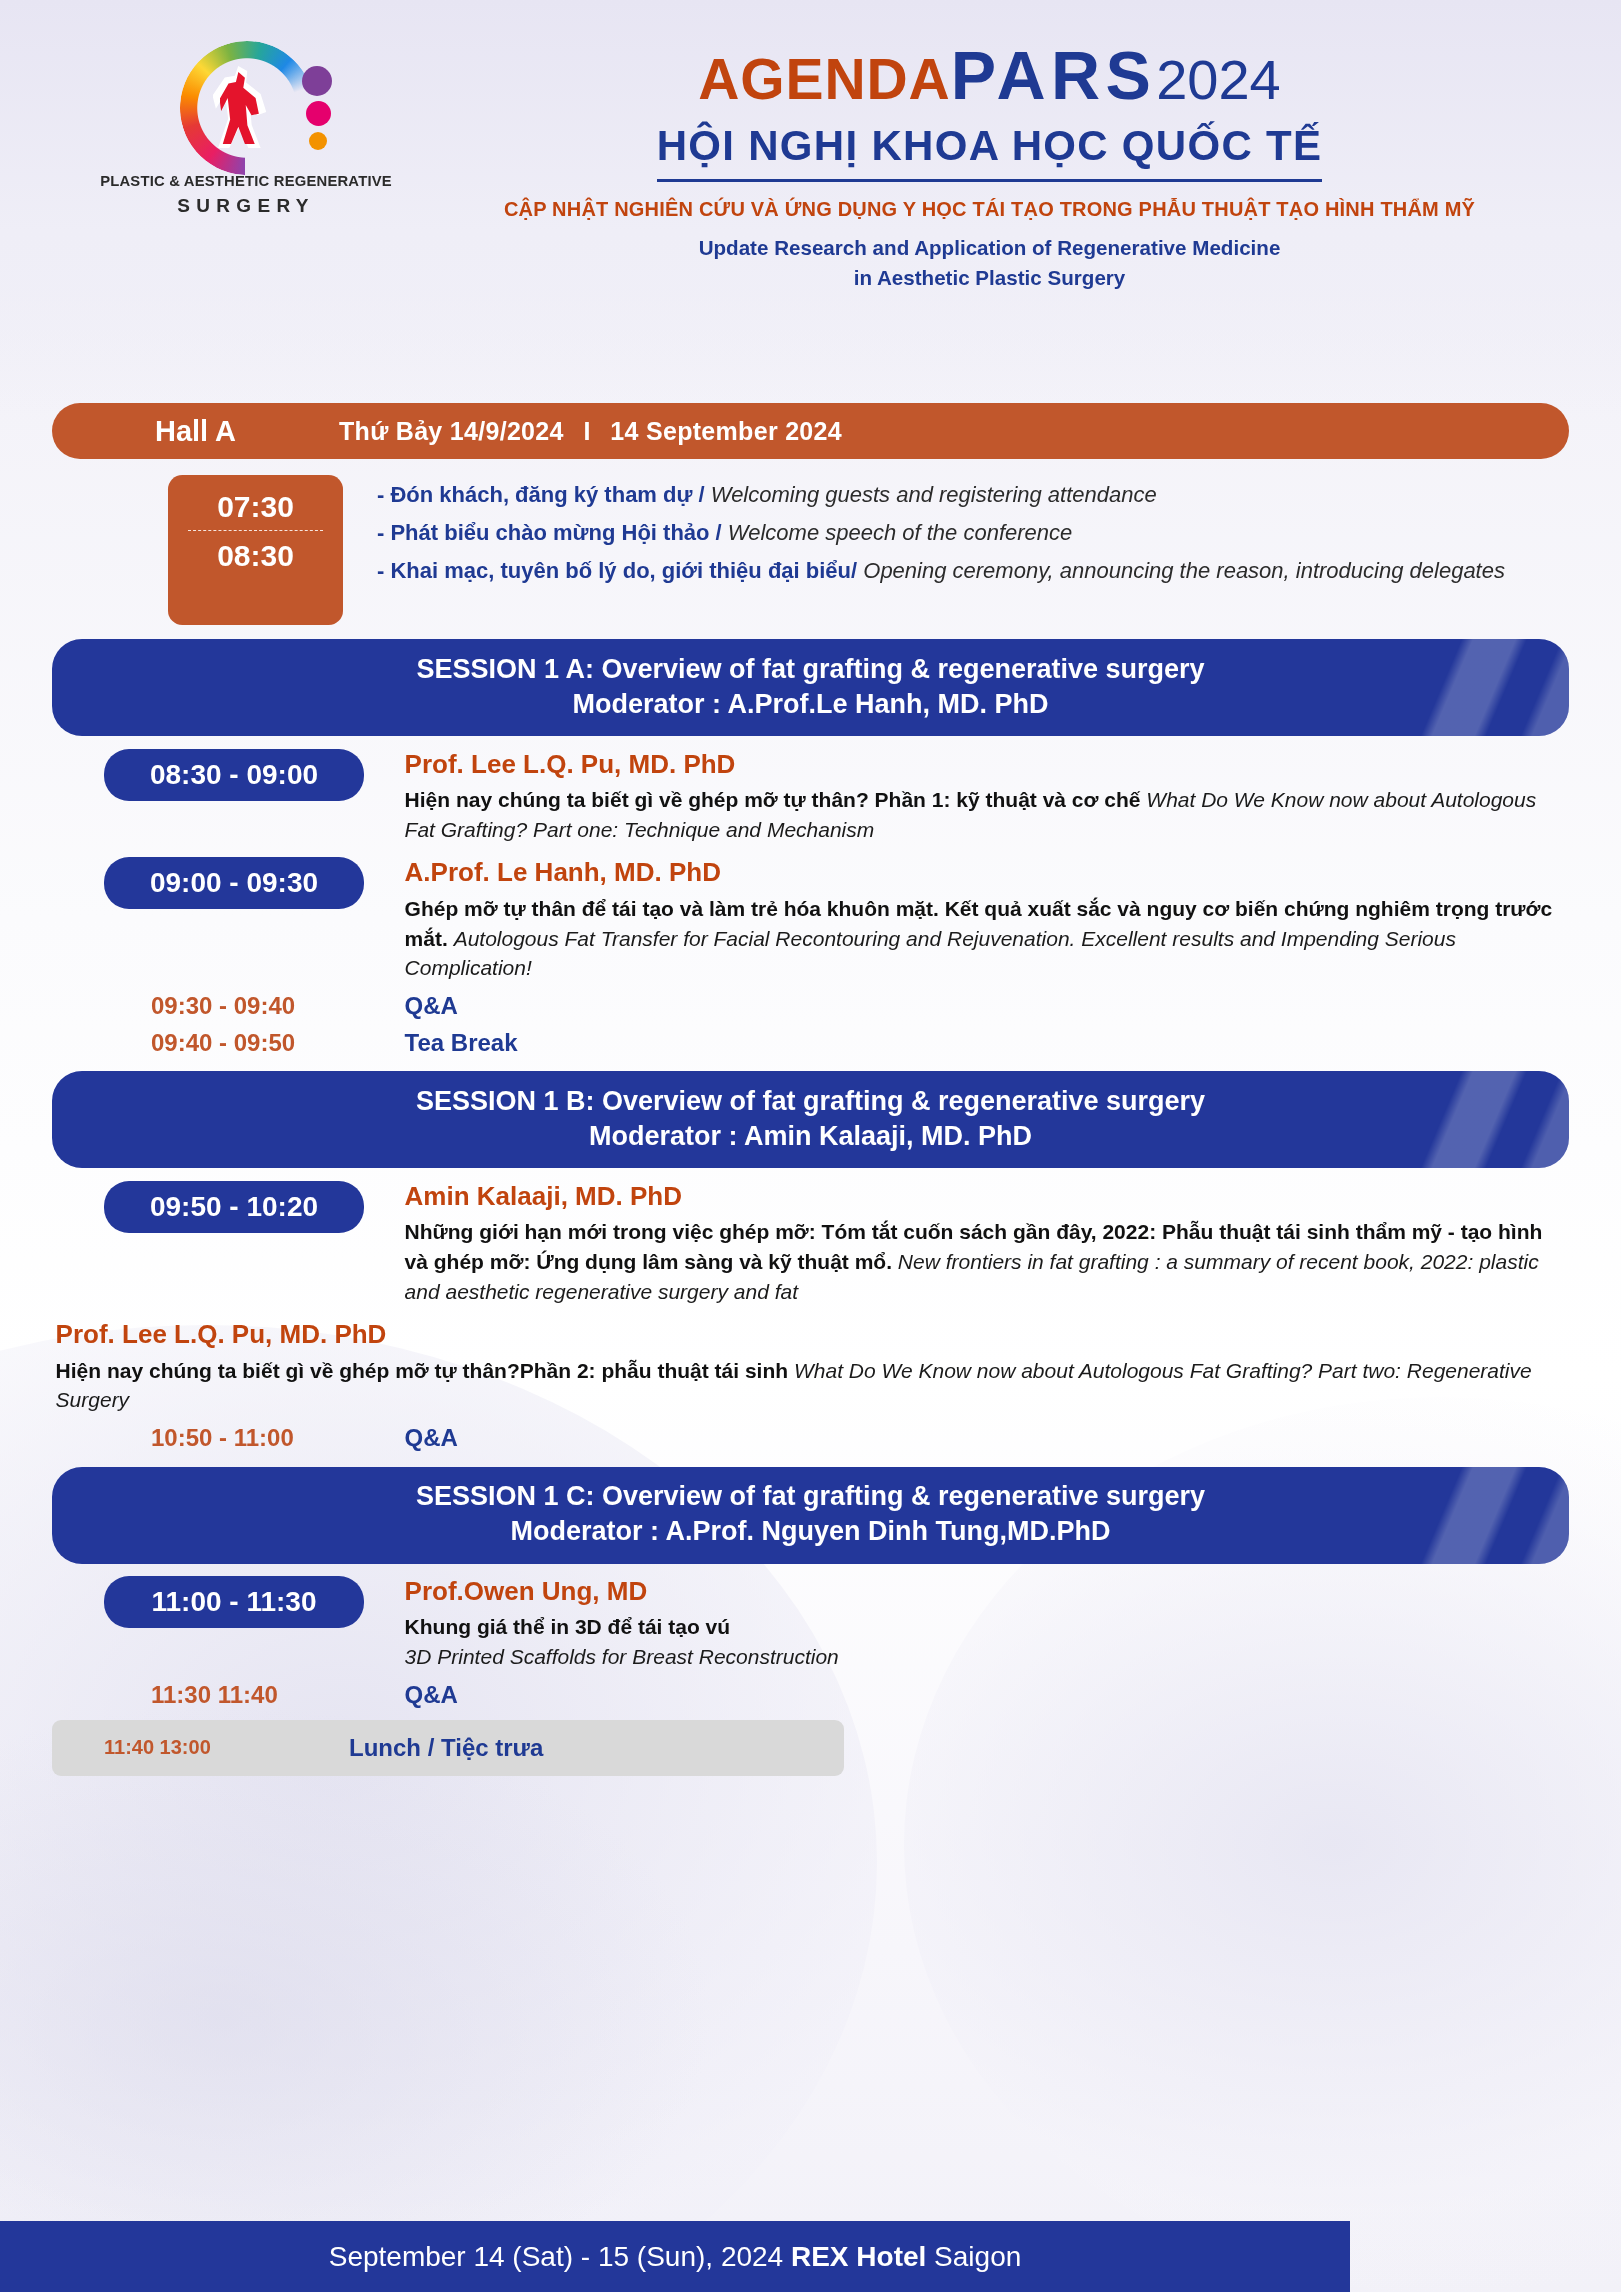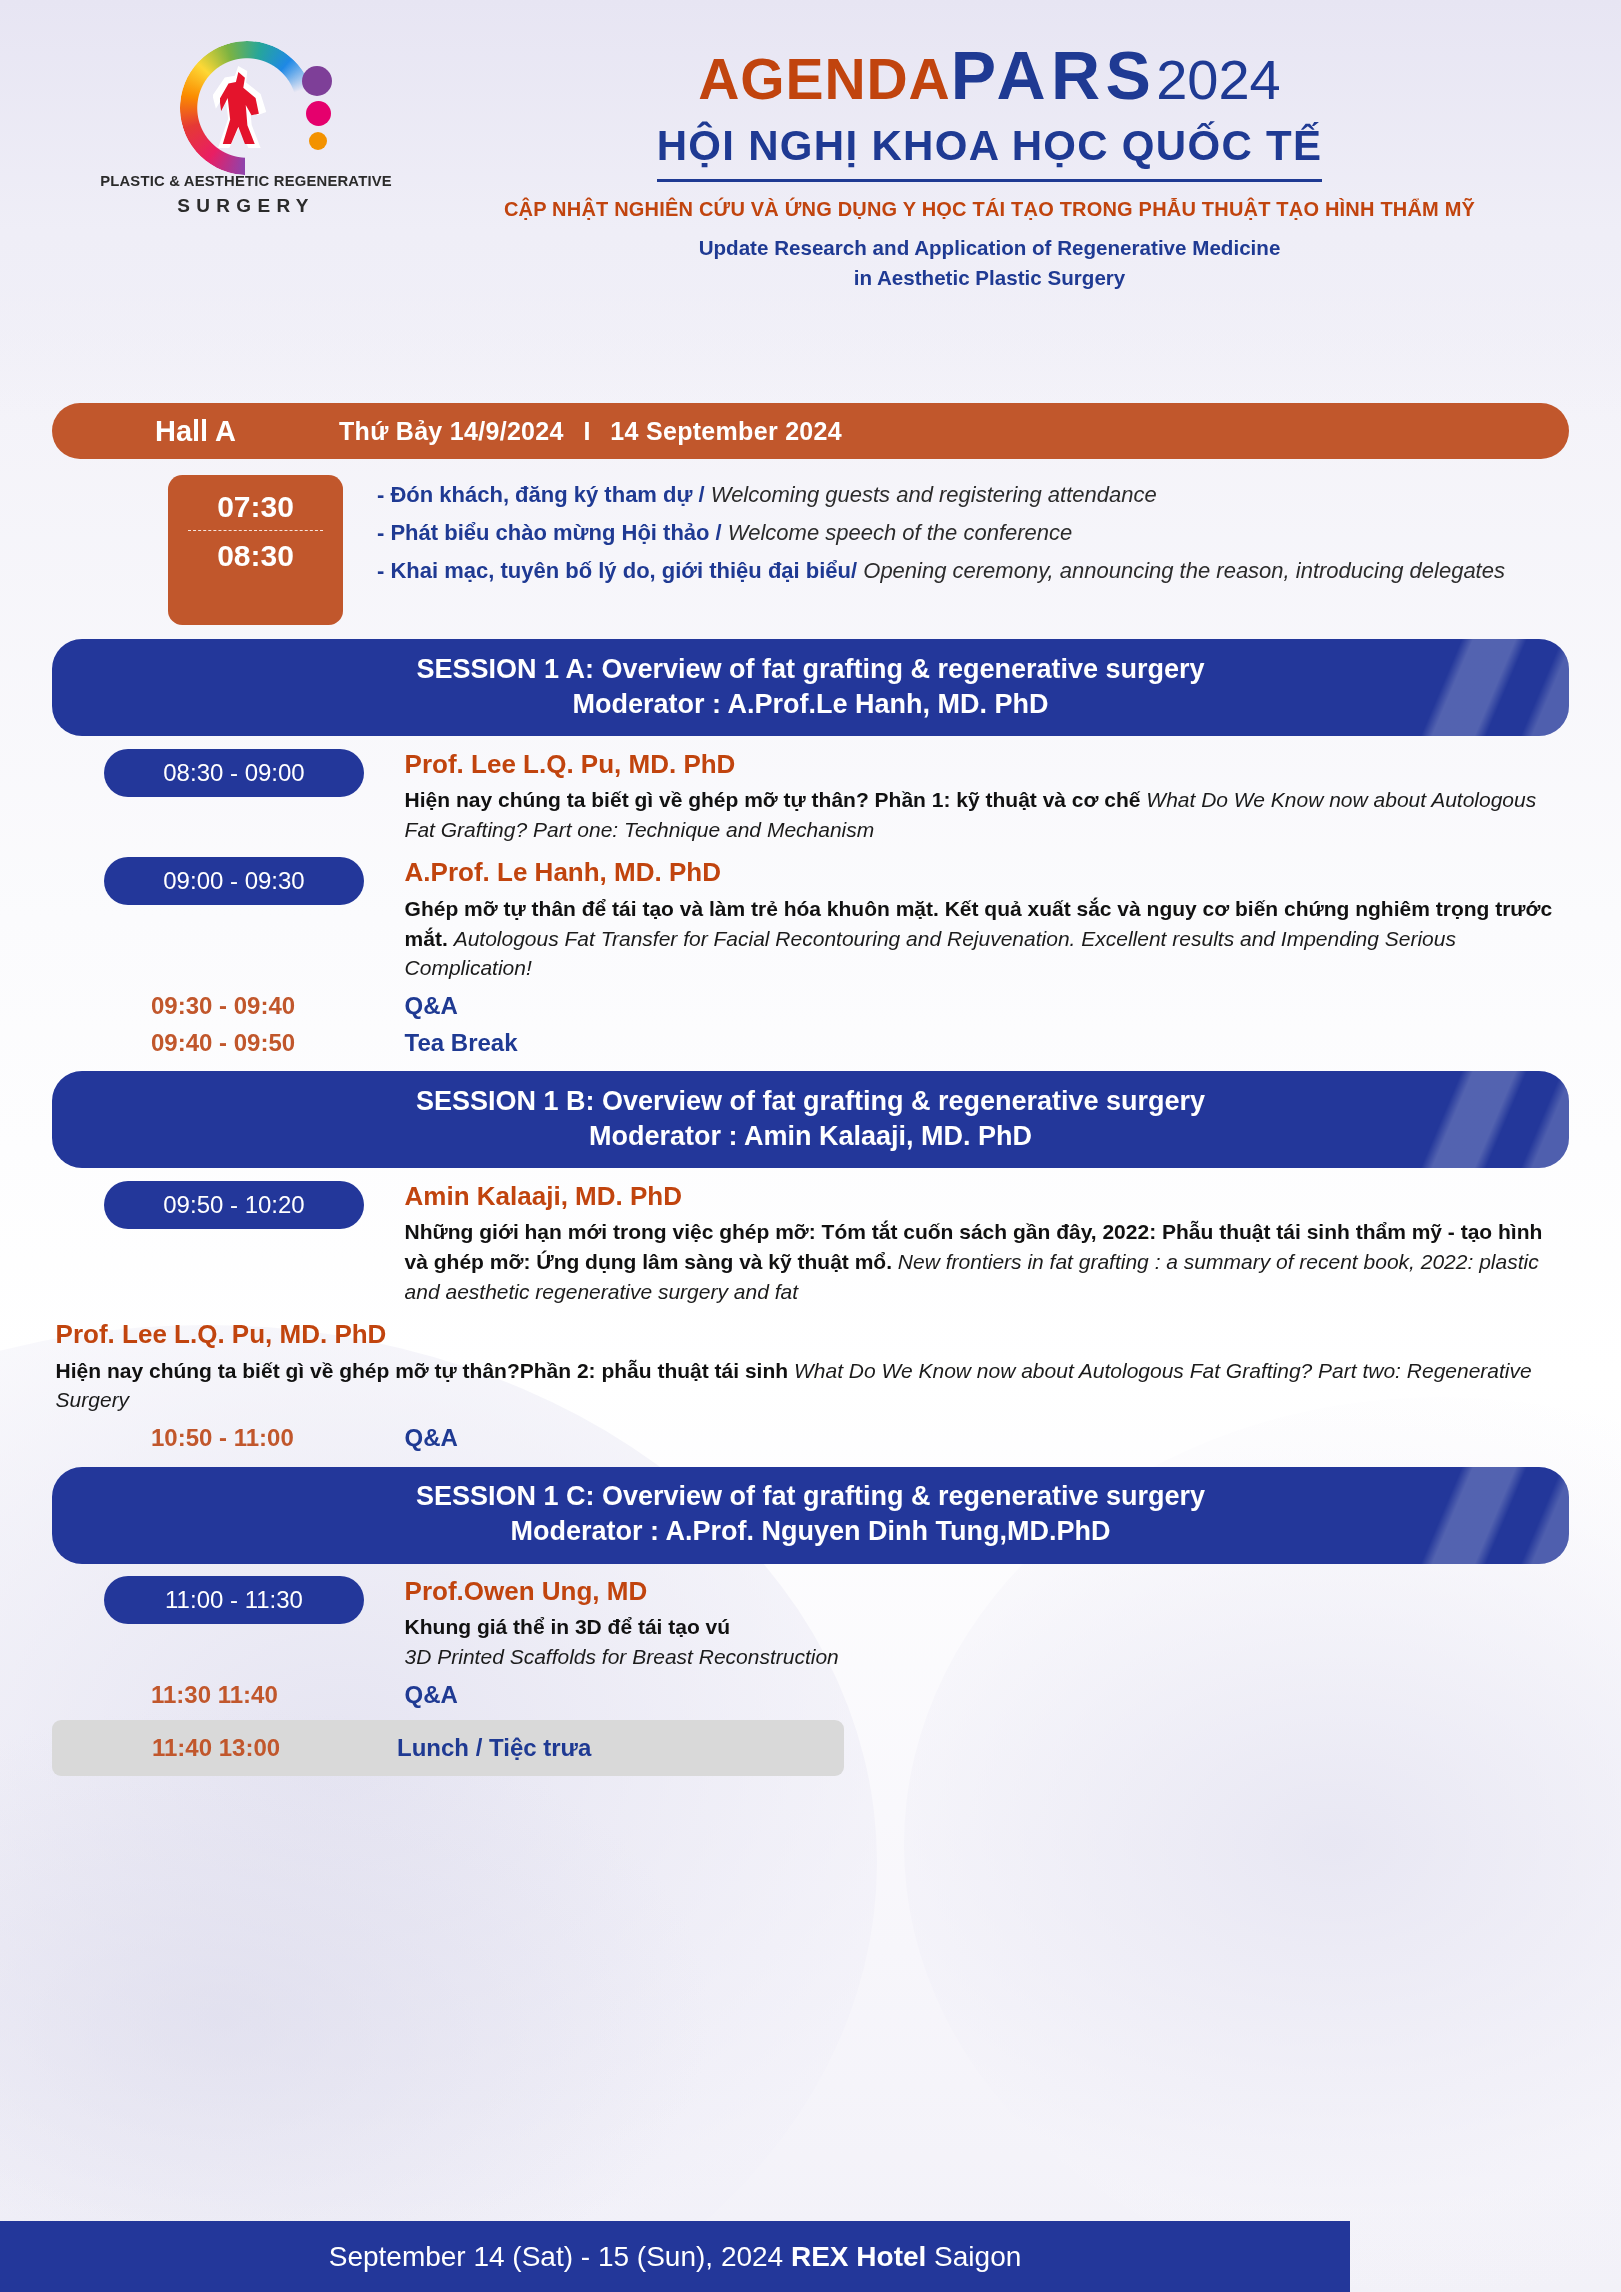--- a/index.html
+++ b/index.html
@@ -143,21 +143,21 @@
   .session .s-title { font-size:27px; font-weight:bold; line-height:1.3; position:relative; z-index:2;}
   .session .s-mod { font-size:27px; font-weight:bold; line-height:1.3; position:relative; z-index:2;}
 
   
   .talk { display:flex; margin:12.5px 52px 0 52px; }
   .pill-col { width:349px; flex:0 0 349px; padding-left:52px; }
   .pill {
     display:inline-block;
     background:#23379a; color:#fff;
     border-radius:25px;
-    font-size:24px; font-weight:normal;
+    font-size:28px; font-weight:bold;
     padding:9.9px 27px;
     min-width:260px; text-align:center;
   }
   .talk-body { flex:1; padding-left:3.6px; }
   .speaker { font-size:26px; font-weight:bold; color:#c1440e; margin-bottom:5.4px; }
   .talk-text { font-size:21px; line-height:1.42; color:#111; }
   .talk-text .vi { font-weight:bold; color:#111; }
   .talk-text .en { font-style:italic; color:#1b1b1b; font-weight:normal; }
 
   
@@ -166,21 +166,21 @@
   .simple .time.ctr { padding-left:99px; }
   .simple .lbl { font-size:24px; font-weight:bold; color:#1f3a93; padding-left:3.6px; }
   .lunch {
     margin:10.7px 52px 0 52px;
     background:#d9d9d9;
     border-radius:9px;
     display:flex; align-items:center;
     height:56px;
     width:calc(100% - 104px - 725px);
   }
-  .lunch .time { width:297px; flex:0 0 297px; padding-left:52px; font-size:24px; font-weight:bold; color:#c1572c;margin-left:48px; }
+  .lunch .time { width:297px; flex:0 0 297px; padding-left:52px; font-size:20px; font-weight:bold; color:#c1572c; }
   .lunch .lbl { font-size:24px; font-weight:bold; color:#1f3a93; }
 
   
   .footer {
     position:absolute; left:0; bottom:0; width:1350px; height:72px;
     background:#23379a; color:#fff;
     display:flex; align-items:center; justify-content:center;
     font-size:28px;
     z-index:5;
   }

